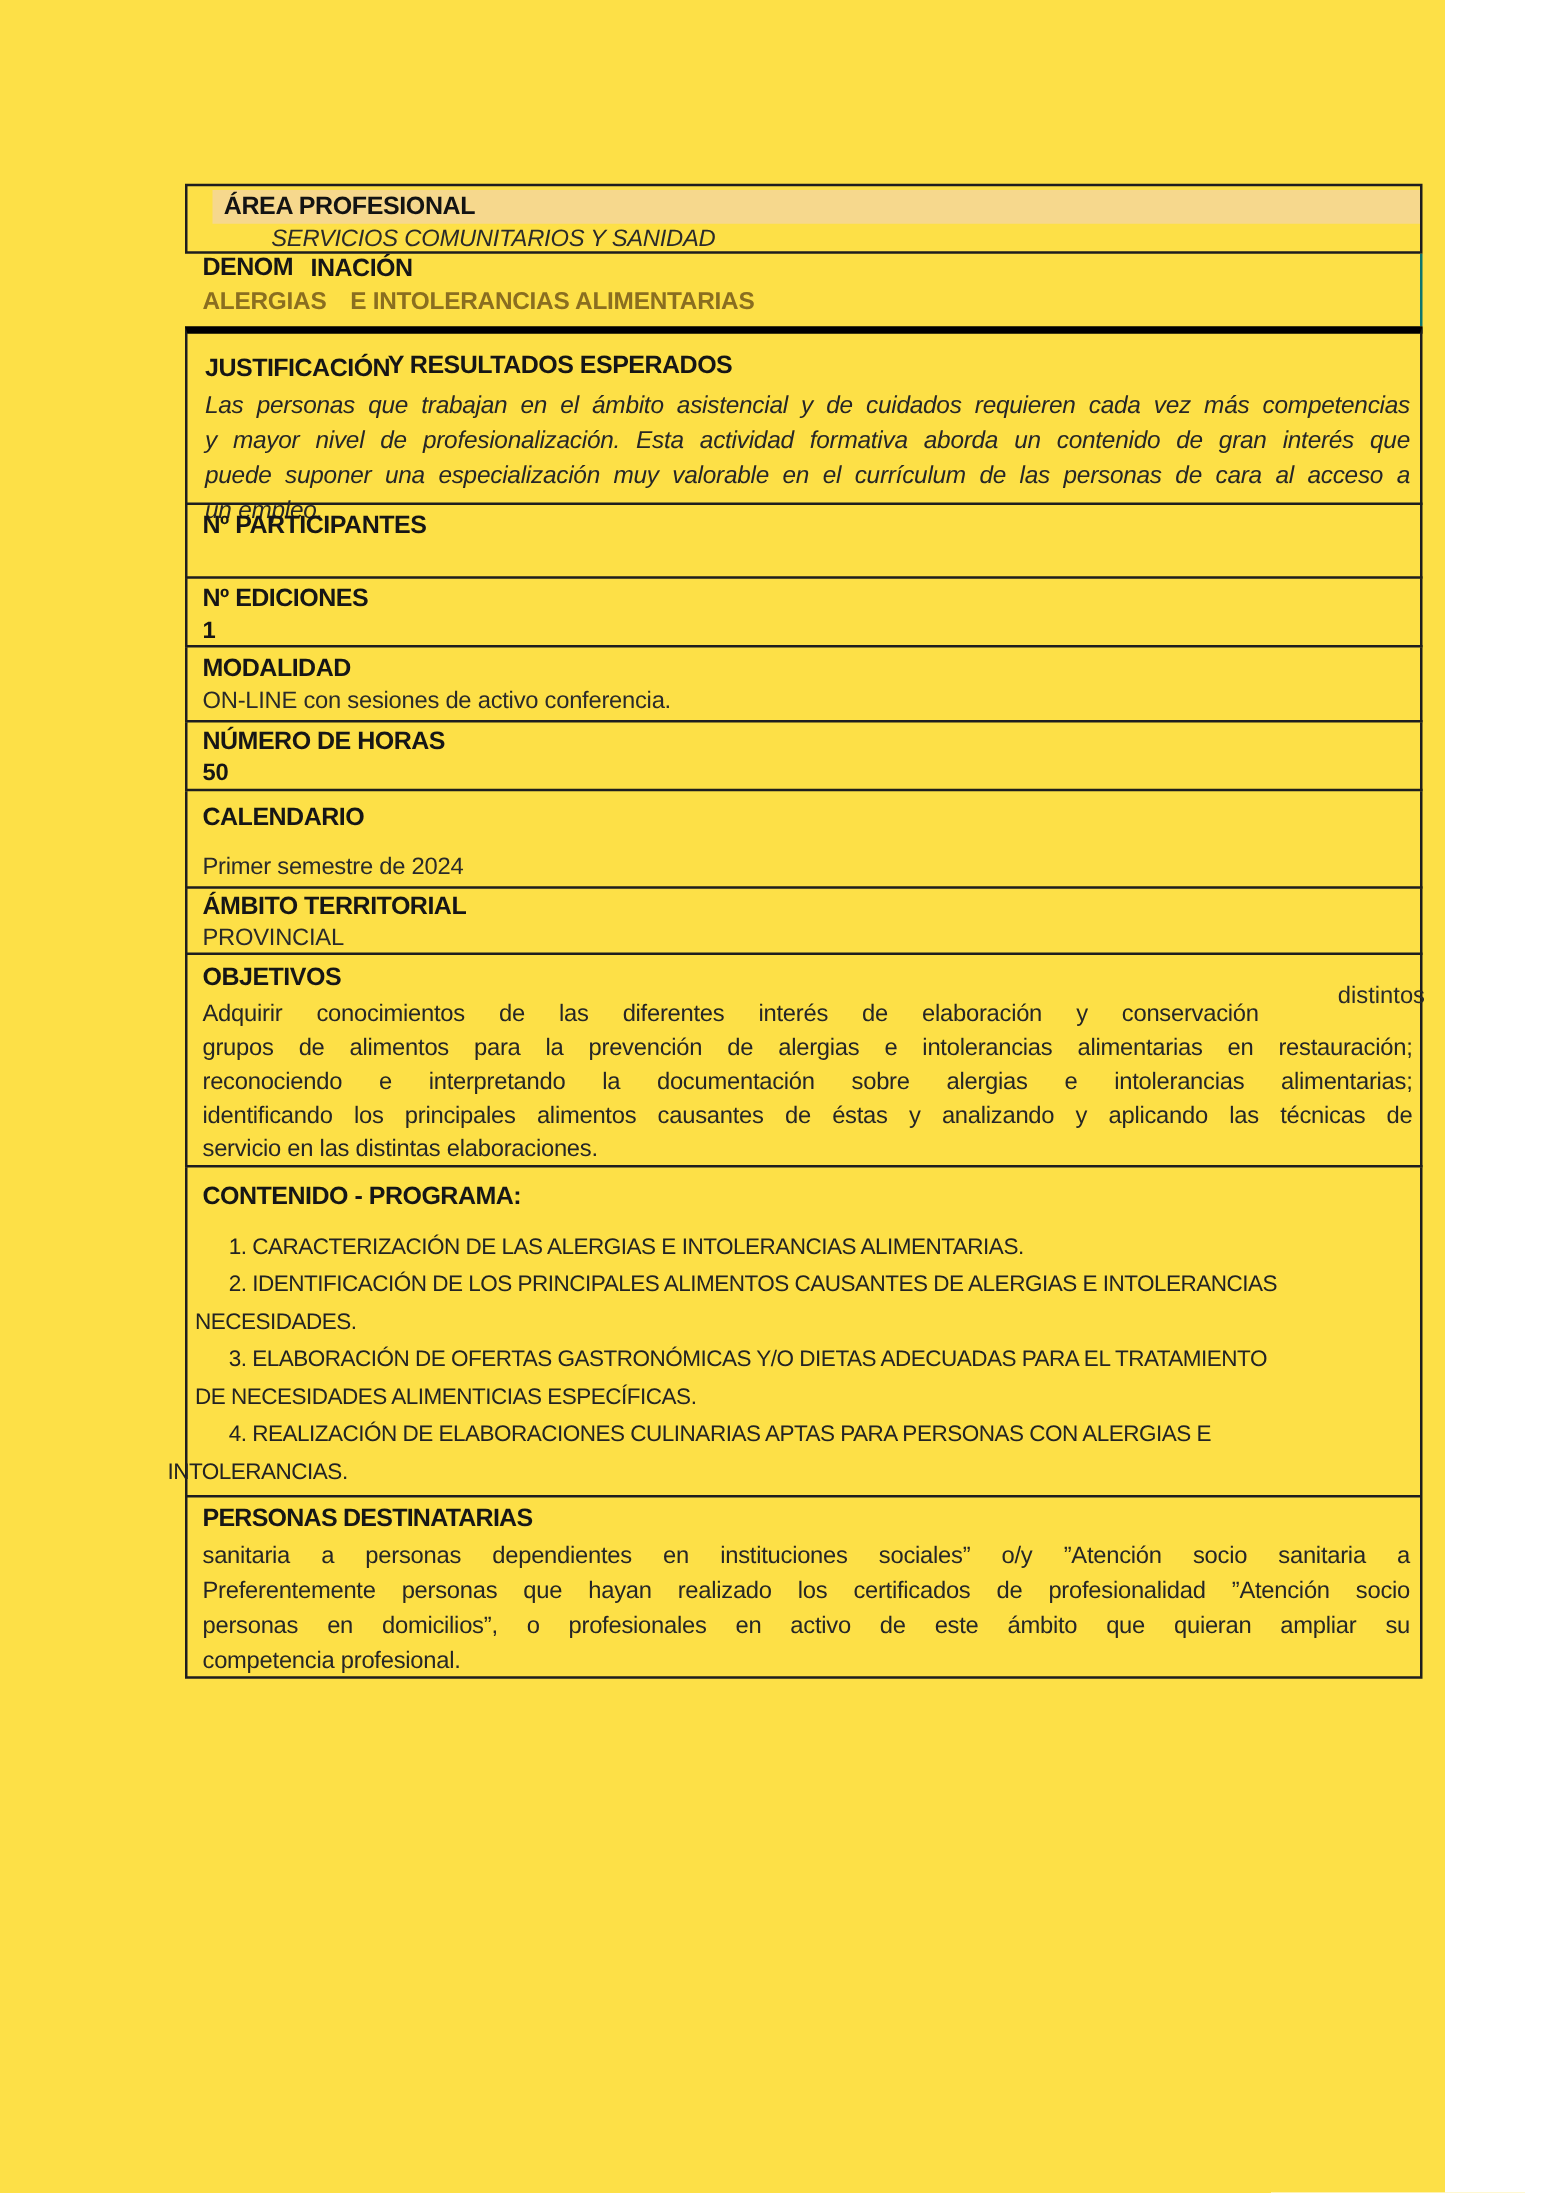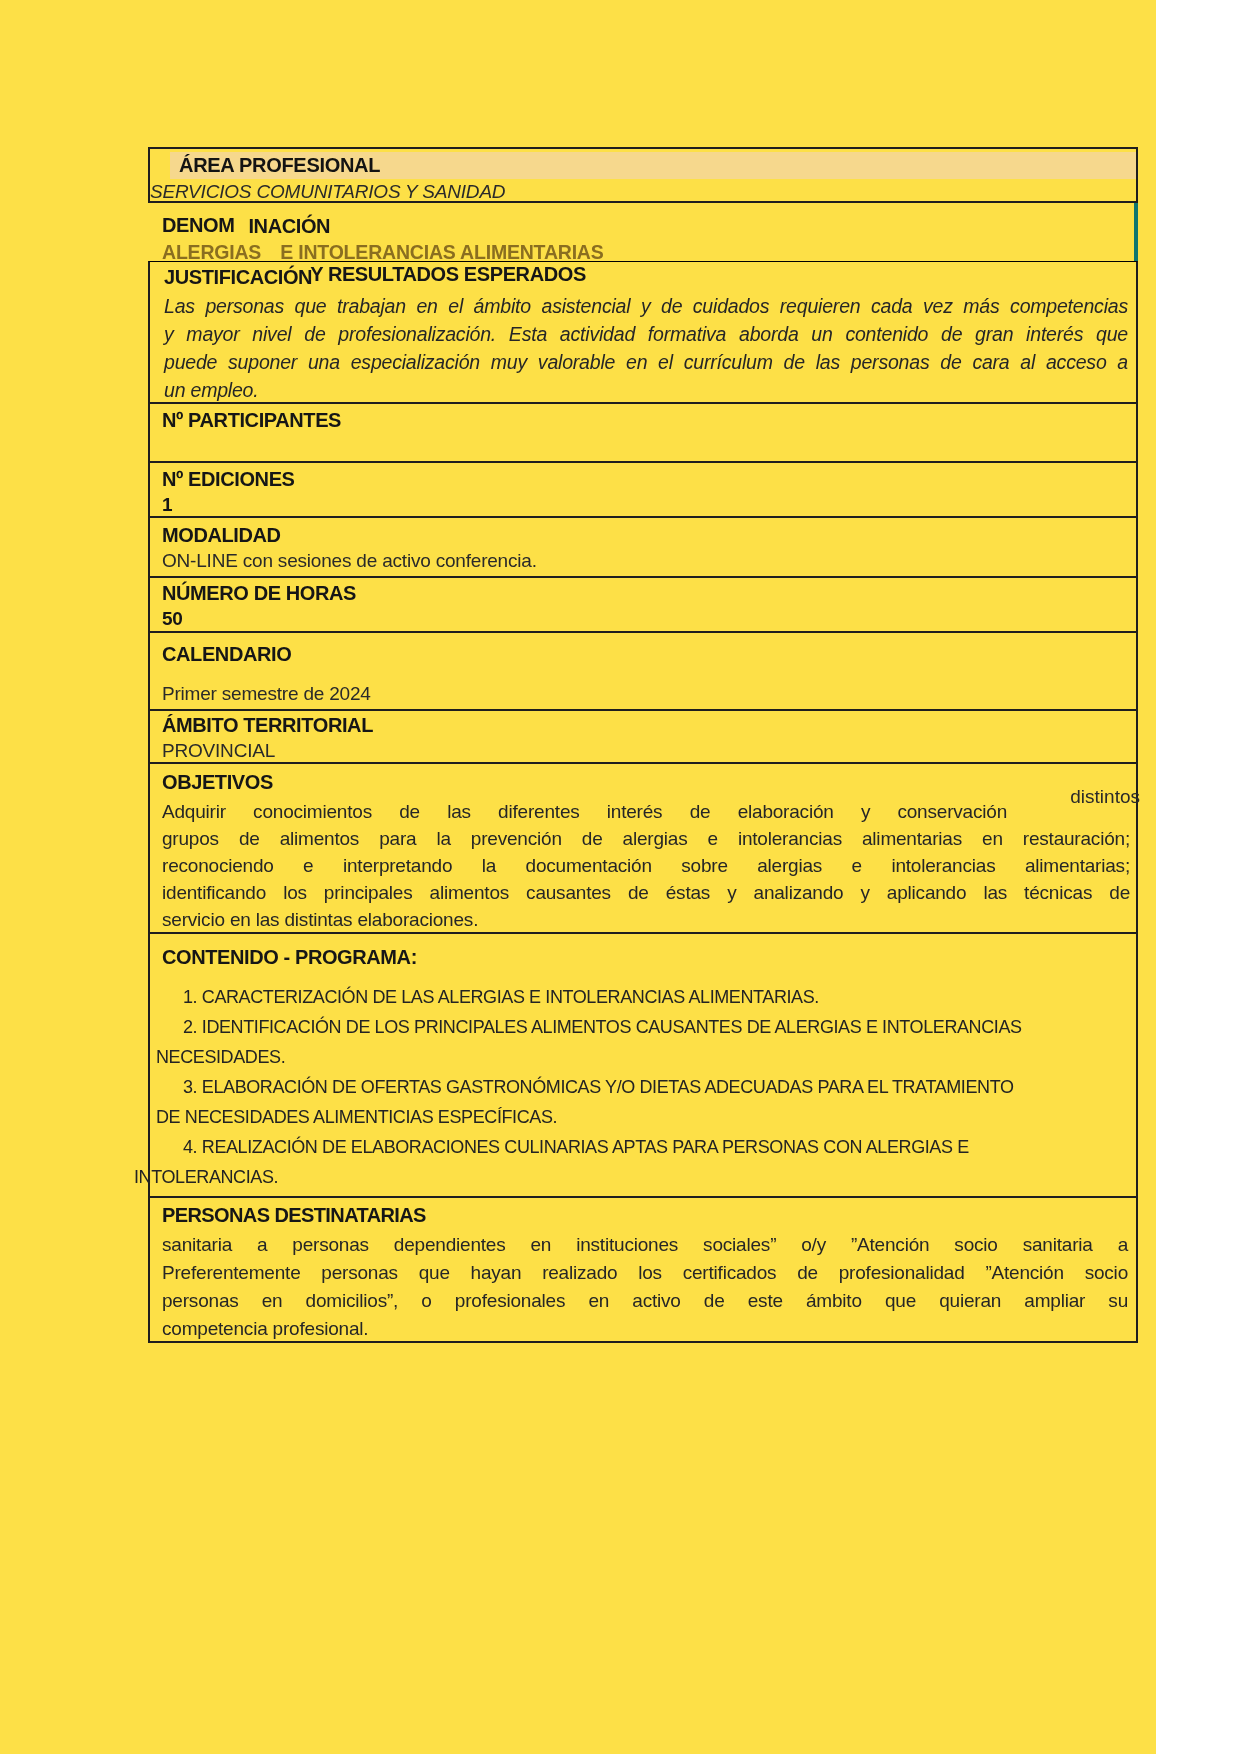--- a/index.html
+++ b/index.html
@@ -11,29 +11,29 @@
   .row{
     box-sizing:border-box;width:100%;
     border:2px solid #1e1e1e;border-top:none;
     padding:5px 6px 0 12px;
   }
   .row-area{border-top:2px solid #1e1e1e;height:56px;padding:0;}
   .hl-band{
     margin:3px 0 0 20px;height:27px;line-height:27px;background:#F6D88D;
     padding-left:9px;font-size:20px;font-weight:700;letter-spacing:-0.3px;color:#131313;
   }
-  .area-value{margin-top:2px;font-style:italic;font-size:19px;letter-spacing:-0.2px;color:#2a2a2a;}
+  .area-value{margin-top:2px;padding-left:22px;font-style:italic;font-size:19px;letter-spacing:-0.2px;color:#2a2a2a;margin-left:45px;}
 
-  .row-denom{height:58px;border:none;border-right:4px solid #0f766e;padding:11px 6px 0 14px;}
+  .row-denom{height:58px;border:none;border-right:2px solid #0f766e;padding:0 6px 0 14px;}
   .lbl{font-size:20px;font-weight:700;letter-spacing:-0.4px;color:#161616;}
   .denom-part2{margin-left:14px;position:relative;top:1px;}
   .denom-value{margin-top:4px;font-size:19.5px;font-weight:700;letter-spacing:-0.2px;color:#8A6E20;}
   .denom-value-part2{margin-left:19px;}
 
-  .row-justif{height:143px;border-top:1px solid #000000;padding-top:4px;padding-left:14px;padding-right:8px;}
+  .row-justif{height:143px;border-top:6px solid #000000;padding-top:17px;padding-left:14px;padding-right:8px;}
   .justif-part2{position:relative;top:-3px;margin-left:-2px;}
   .justif-para{margin-top:3px;font-style:italic;font-size:19.5px;line-height:28px;letter-spacing:-0.2px;color:#262626;}
   .jline{text-align:justify;text-align-last:justify;}
   .jline-last{text-align:left;}
 
   .row-part{height:59px;}
   .row-edic{height:55px;}
   .row-moda{height:60px;padding-top:6px;}
   .row-horas{height:55px;padding-top:4px;}
   .row-cal{height:78px;padding-top:10px;}

